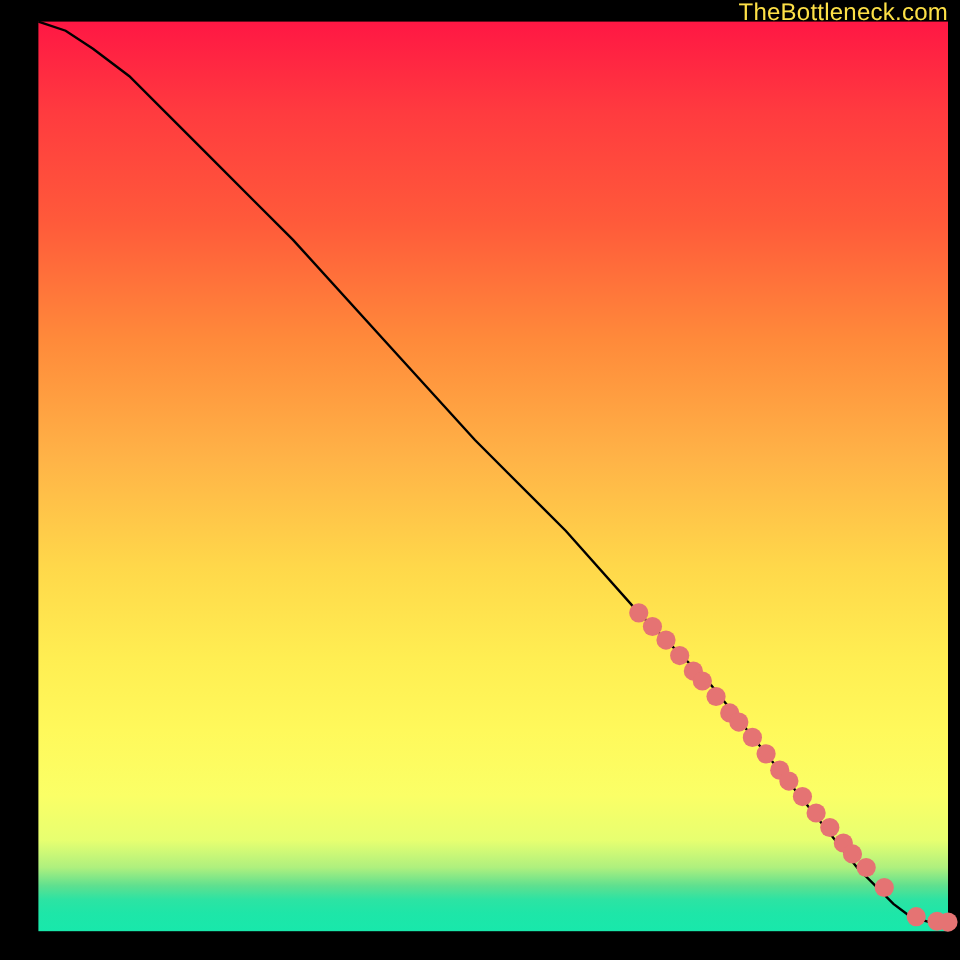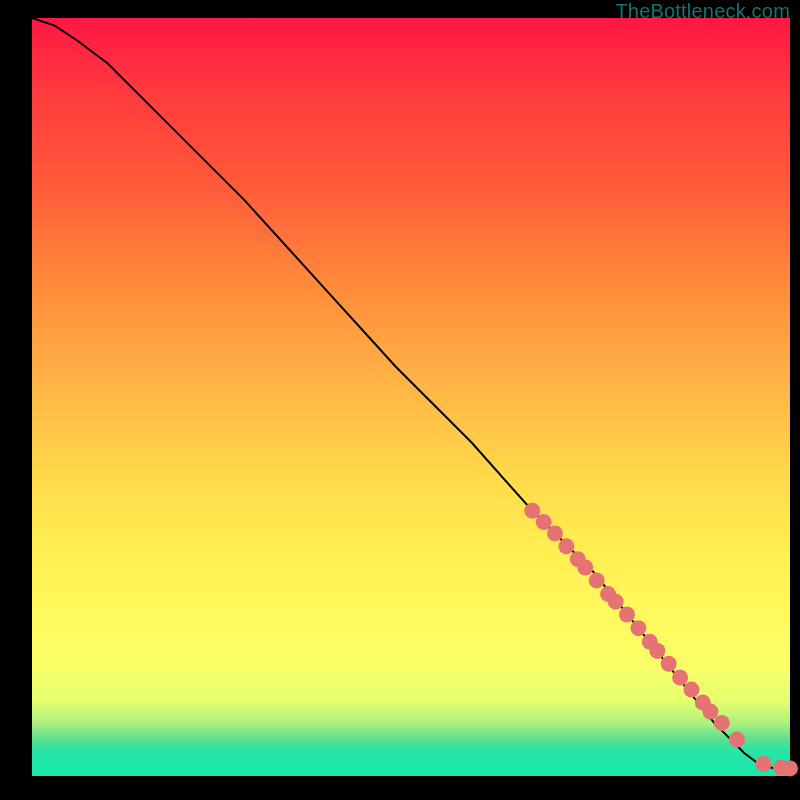--- a/index.html
+++ b/index.html
@@ -36,21 +36,21 @@
       #2de3a3 96.5%,
       #1ee6a8 98%,
       #18e8ab 100%
     );
   }
 
   .watermark {
     position: absolute;
     top: 0px;
     right: 10px;
-    color: #0f766e;
+    color: #fde047;
     font-size: 20px;
     letter-spacing: 0.2px;
     font-weight: 500;
     font-family: Arial, Helvetica, sans-serif;
     pointer-events: none;
   }
 
   svg.curve {
     position: absolute;
     left: 0; top: 0;

